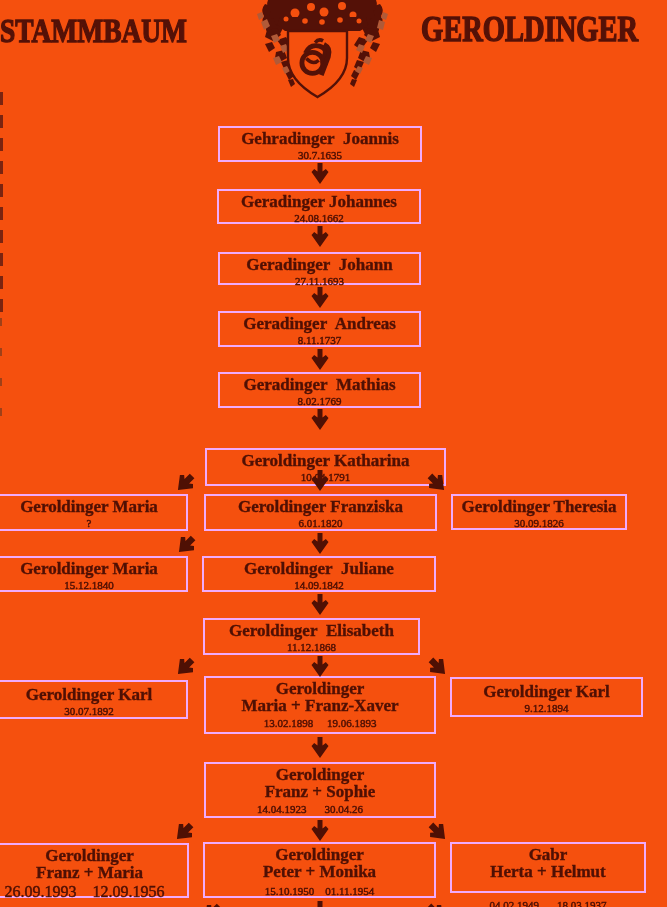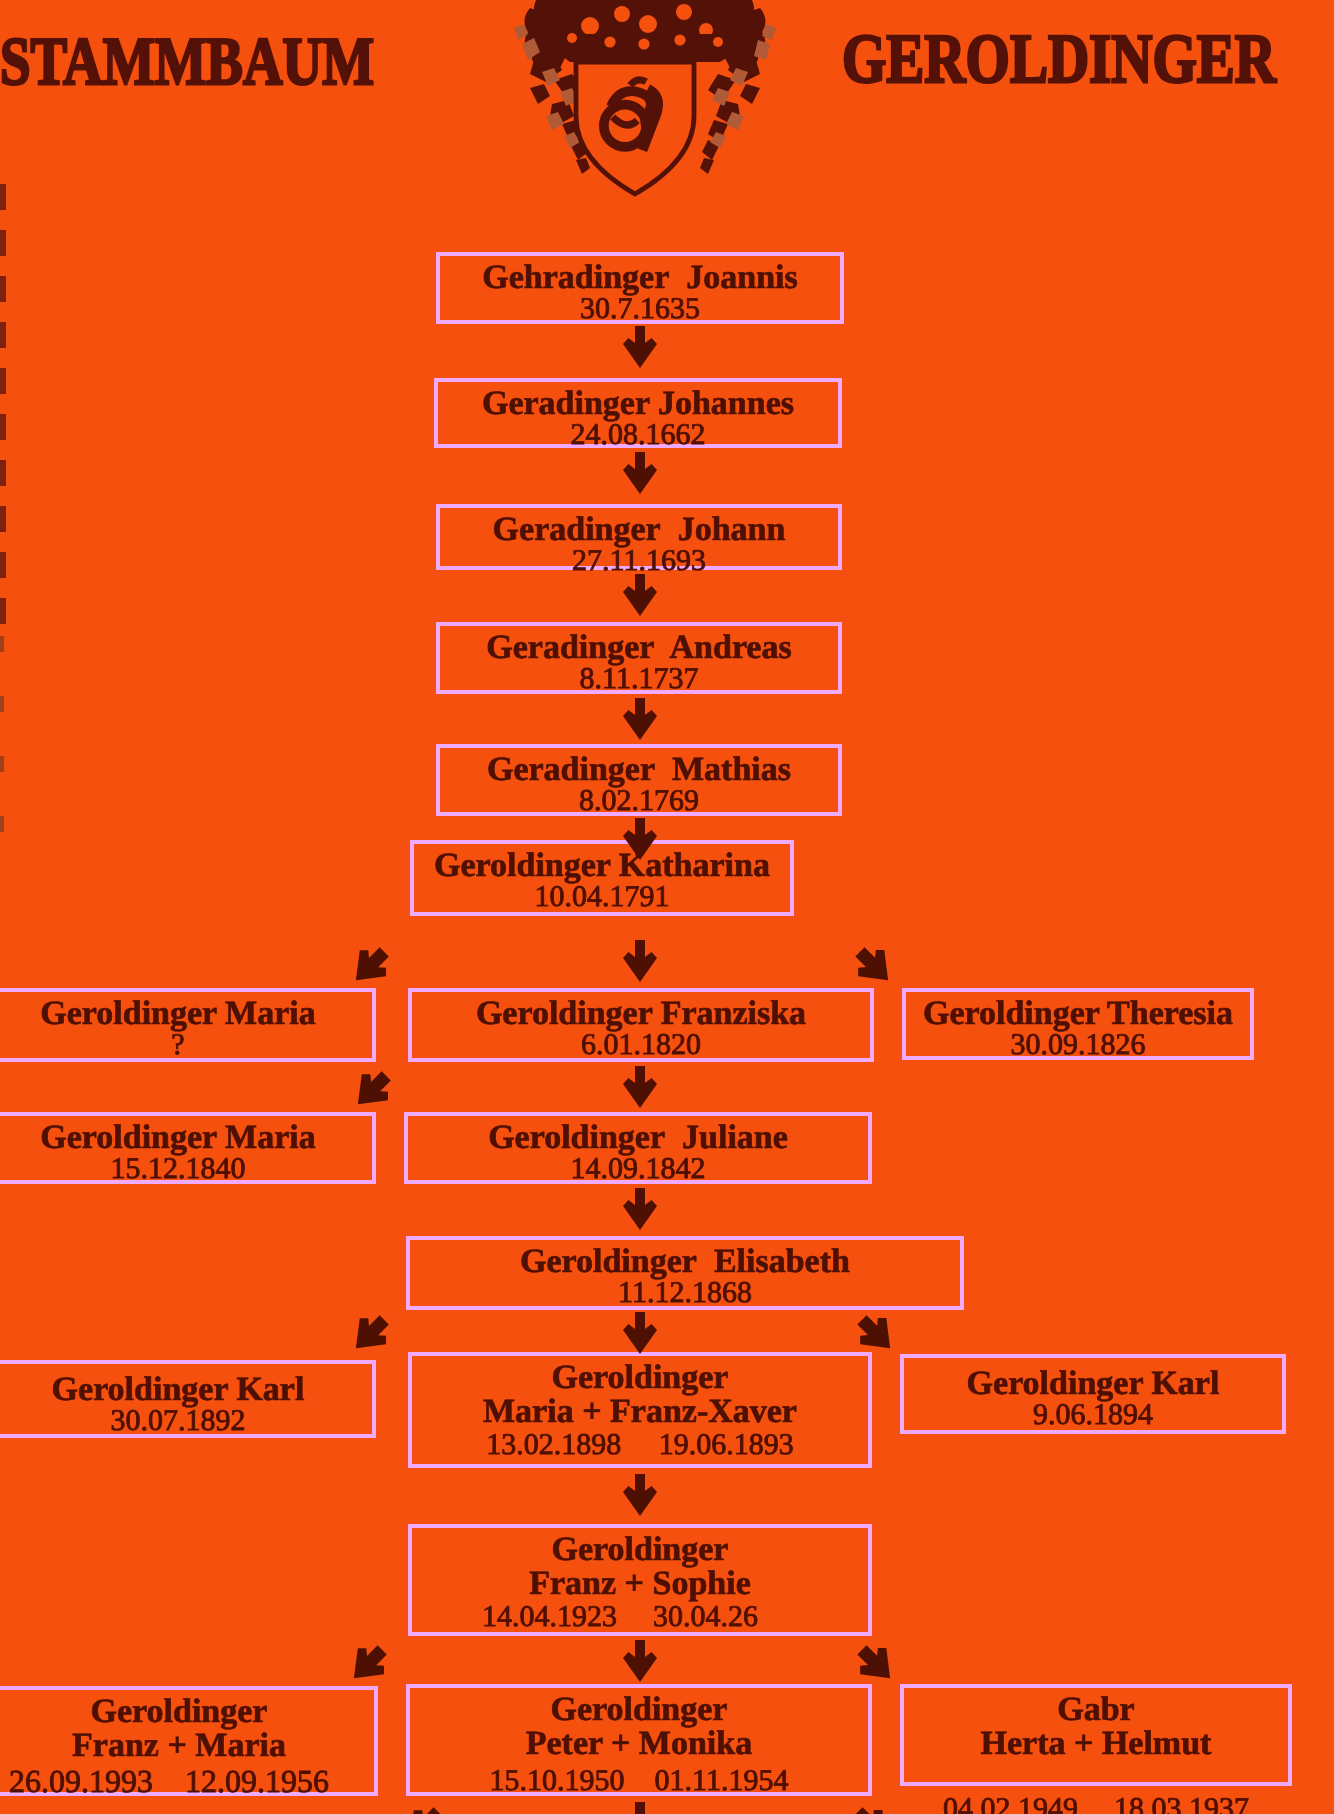--- a/index.html
+++ b/index.html
@@ -1,19 +1,19 @@
 <!DOCTYPE html>
 <html><head>
 <meta charset="utf-8">
 <style>
 html,body{margin:0;padding:0}
 body{width:667px;height:907px;background:#f5500e;font-family:"Liberation Serif",serif;overflow:hidden;position:relative}
 .box{position:absolute;border:2px solid #f0abfc;color:#4f1004;text-align:center;box-sizing:border-box;background:transparent}
 .n{font-weight:bold;font-size:17px;line-height:17px;letter-spacing:0px;-webkit-text-stroke:0.35px #4f1004}
-.d{font-size:15px;line-height:16px;-webkit-text-stroke:0.45px #4f1004}
+.d{font-size:11px;line-height:16px;-webkit-text-stroke:0.45px #4f1004}
 svg.ar{position:absolute}
 .pad2{padding-top:2px}
 </style>
 </head>
 <body>
 
 <svg style="position:absolute;left:0px;top:0px" width="200" height="50">
 <text x="0" y="42" font-family="Liberation Serif" font-weight="bold" font-size="34" textLength="187" lengthAdjust="spacingAndGlyphs" fill="#541107" stroke="#541107" stroke-width="1.4">STAMMBAUM</text>
 </svg>
 <svg style="position:absolute;left:421px;top:0px" width="226" height="50">
@@ -95,21 +95,21 @@
 <div class="box" style="left:218px;top:311px;width:203px;height:36px">
 <div class="n pad2">Geradinger&nbsp; Andreas</div>
     <div class="d">8.11.1737</div>
   </div>
 
 <div class="box" style="left:218px;top:372px;width:203px;height:36px">
 <div class="n pad2">Geradinger&nbsp; Mathias</div>
     <div class="d">8.02.1769</div>
   </div>
 
-<div class="box" style="left:205px;top:420px;width:192px;height:38px">
+<div class="box" style="left:205px;top:448px;width:241px;height:38px">
 <div class="n pad2">Geroldinger Katharina</div>
     <div class="d">10.04.1791</div>
   </div>
 
 <div class="box" style="left:-10px;top:494px;width:198px;height:37px">
 <div class="n pad2">Geroldinger Maria</div>
     <div class="d">?</div>
   </div>
 <div class="box" style="left:204px;top:494px;width:233px;height:37px">
 <div class="n pad2">Geroldinger Franziska</div>
@@ -122,37 +122,37 @@
 
 <div class="box" style="left:-10px;top:556px;width:198px;height:36px">
 <div class="n pad2">Geroldinger Maria</div>
     <div class="d">15.12.1840</div>
   </div>
 <div class="box" style="left:202px;top:556px;width:234px;height:36px">
 <div class="n pad2">Geroldinger&nbsp; Juliane</div>
     <div class="d">14.09.1842</div>
   </div>
 
-<div class="box" style="left:203px;top:618px;width:279px;height:37px">
+<div class="box" style="left:203px;top:618px;width:217px;height:37px">
 <div class="n pad2">Geroldinger&nbsp; Elisabeth</div>
     <div class="d">11.12.1868</div>
   </div>
 
 <div class="box" style="left:-10px;top:680px;width:198px;height:39px">
 <div class="n" style="padding-top:4px">Geroldinger Karl</div>
     <div class="d">30.07.1892</div>
   </div>
 <div class="box" style="left:204px;top:676px;width:232px;height:58px">
 <div class="n pad2">Geroldinger</div>
     <div class="n">Maria + Franz-Xaver</div>
 <div class="d" style="margin-top:1px">13.02.1898 &nbsp;&nbsp;&nbsp; 19.06.1893</div>
   </div>
 <div class="box" style="left:450px;top:677px;width:193px;height:40px">
 <div class="n" style="padding-top:4px">Geroldinger Karl</div>
-    <div class="d">9.06.1894</div>
+    <div class="d">9.12.1894</div>
   </div>
 
 <div class="box" style="left:204px;top:762px;width:232px;height:56px">
 <div class="n pad2">Geroldinger</div>
     <div class="n">Franz + Sophie</div>
 <div class="d" style="margin-top:1px;transform:translateX(-10px)">14.04.1923<span style="display:inline-block;width:18px"></span>30.04.26</div>
   </div>
 
 <div class="box" style="left:-10px;top:843px;width:199px;height:55px">
 <div class="n pad2">Geroldinger</div>

